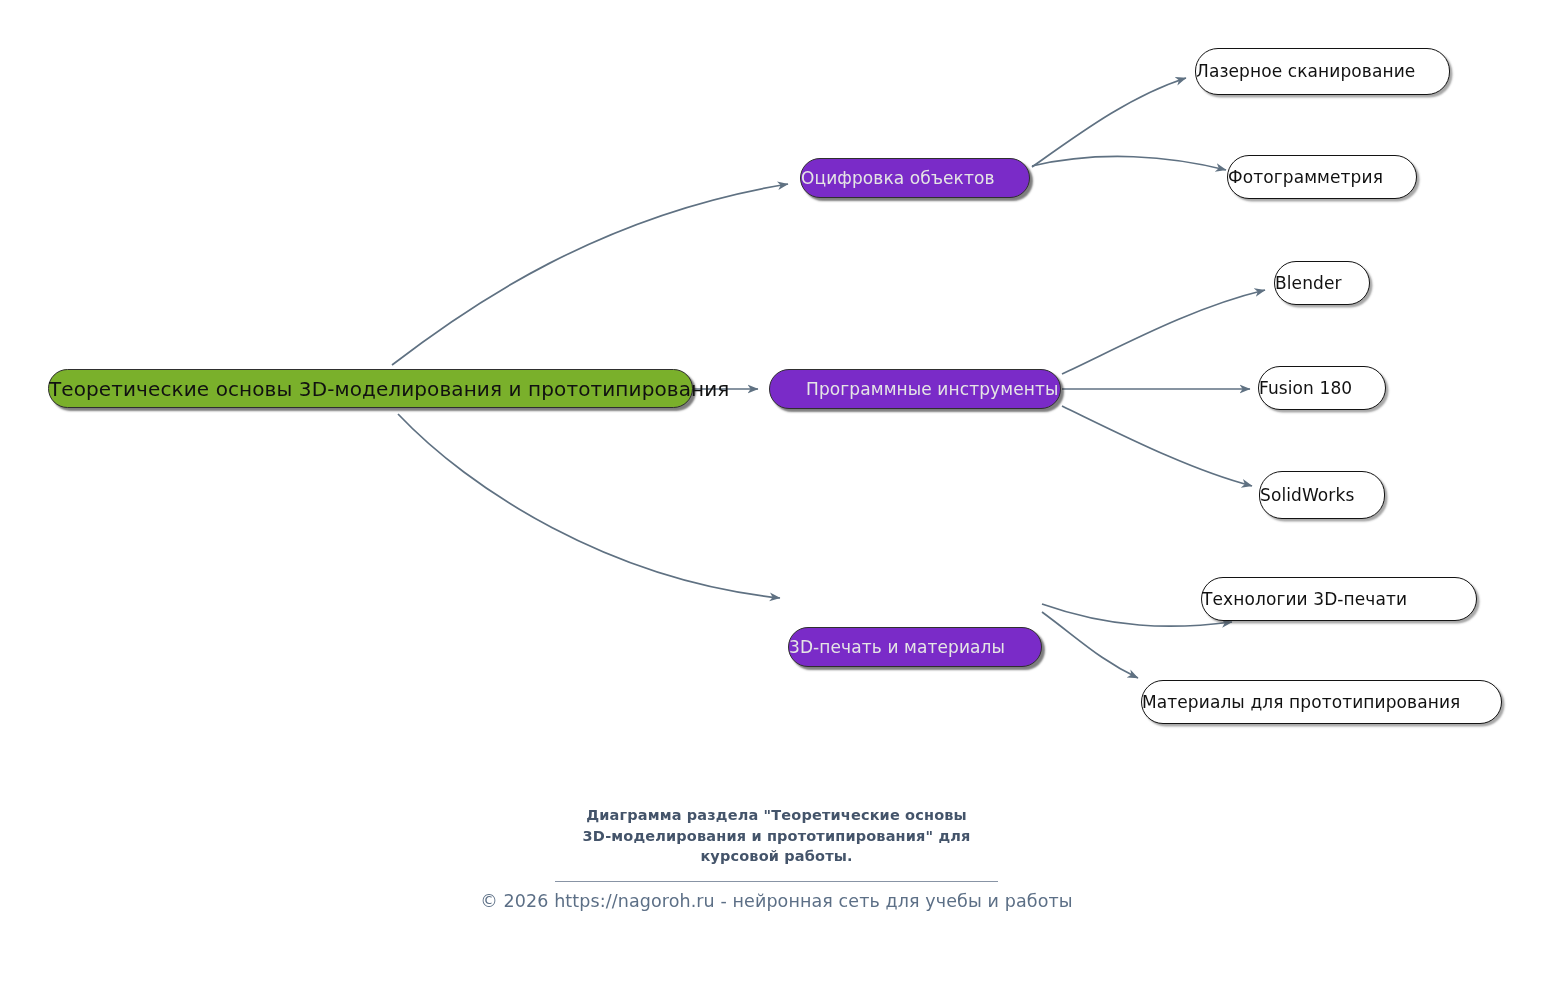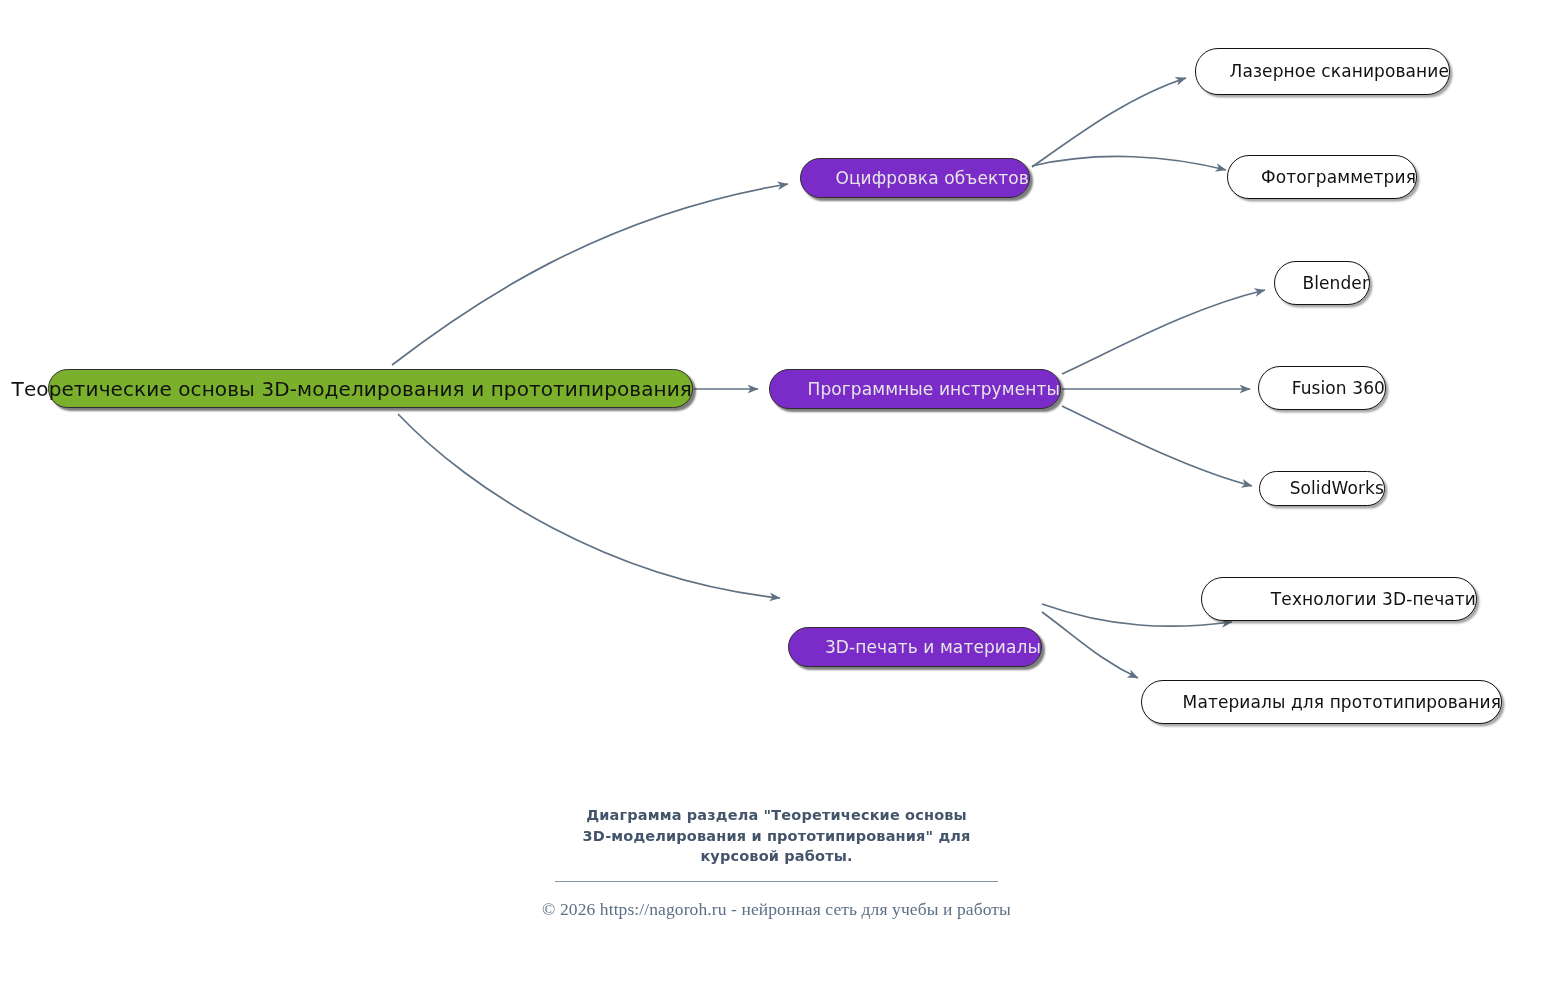--- a/index.html
+++ b/index.html
@@ -28,21 +28,21 @@
     top: 0;
     width: 1553px;
     height: 1001px;
     pointer-events: none;
   }
   .node {
     position: absolute;
     box-sizing: border-box;
     display: flex;
     align-items: center;
-    justify-content: flex-end;
+    justify-content: flex-start;
     border-radius: 23px;
     white-space: nowrap;
     letter-spacing: 0.1px;
   }
   .node-label {
     display: block;
     line-height: 1;
   }
   
   .node.root {
@@ -83,25 +83,24 @@
     line-height: 1.42;
     letter-spacing: 0.15px;
   }
   #divider {
     width: 443px;
     height: 0;
     margin: 14px auto 0 auto;
     border-top: 1.4px solid #8894a5;
   }
   #credit {
-    margin-top: 17px;
+    margin-top: 9px;
     font-size: 17.5px;
     color: #5c6f86;
     letter-spacing: 0.1px;
-    font-family: Liberation Serif, serif;
   }
 </style>
 </head>
 <body>
 
 <div id="canvas">
 
   <svg id="edge-layer" viewBox="0 0 1553 1001">
     <defs>
       <marker id="arrow" markerWidth="13" markerHeight="13" refX="10.5" refY="5" orient="auto" markerUnits="userSpaceOnUse">
@@ -143,24 +142,24 @@
 
   <div class="node branch" style="left:769px; top:369px; width:292px; height:40px;padding-left:36px;">
     <span class="node-label">Программные инструменты</span>
   </div>
 
   <div class="node leaf" style="left:1274px; top:261px; width:96px; height:44px;">
     <span class="node-label">Blender</span>
   </div>
 
   <div class="node leaf" style="left:1258px; top:366px; width:128px; height:44px;">
-    <span class="node-label">Fusion 360</span>
+    <span class="node-label">Fusion 180</span>
   </div>
 
-  <div class="node leaf" style="left:1259px; top:471px; width:126px; height:35px;">
+  <div class="node leaf" style="left:1259px; top:471px; width:126px; height:48px;">
     <span class="node-label">SolidWorks</span>
   </div>
 
   <div class="node branch" style="left:788px; top:579px; width:254px; height:40px;margin-top:48px;">
     <span class="node-label">3D-печать и материалы</span>
   </div>
 
   <div class="node leaf" style="left:1201px; top:577px; width:276px; height:44px;">
     <span class="node-label">Технологии 3D-печати</span>
   </div>

